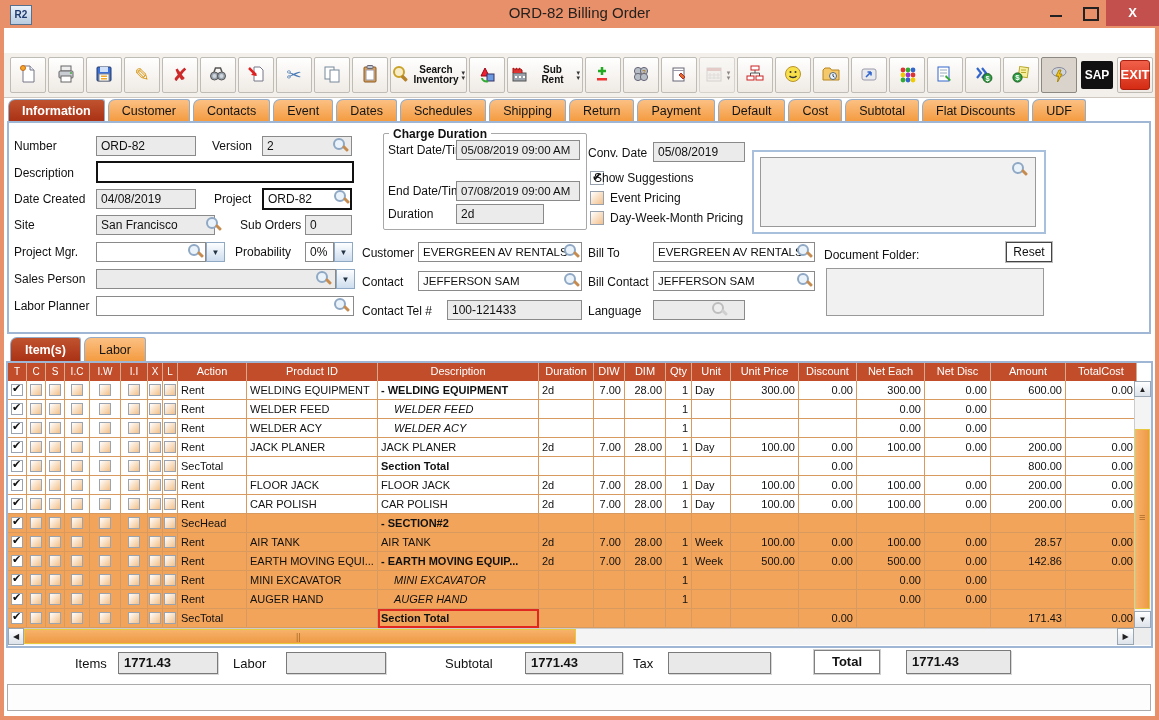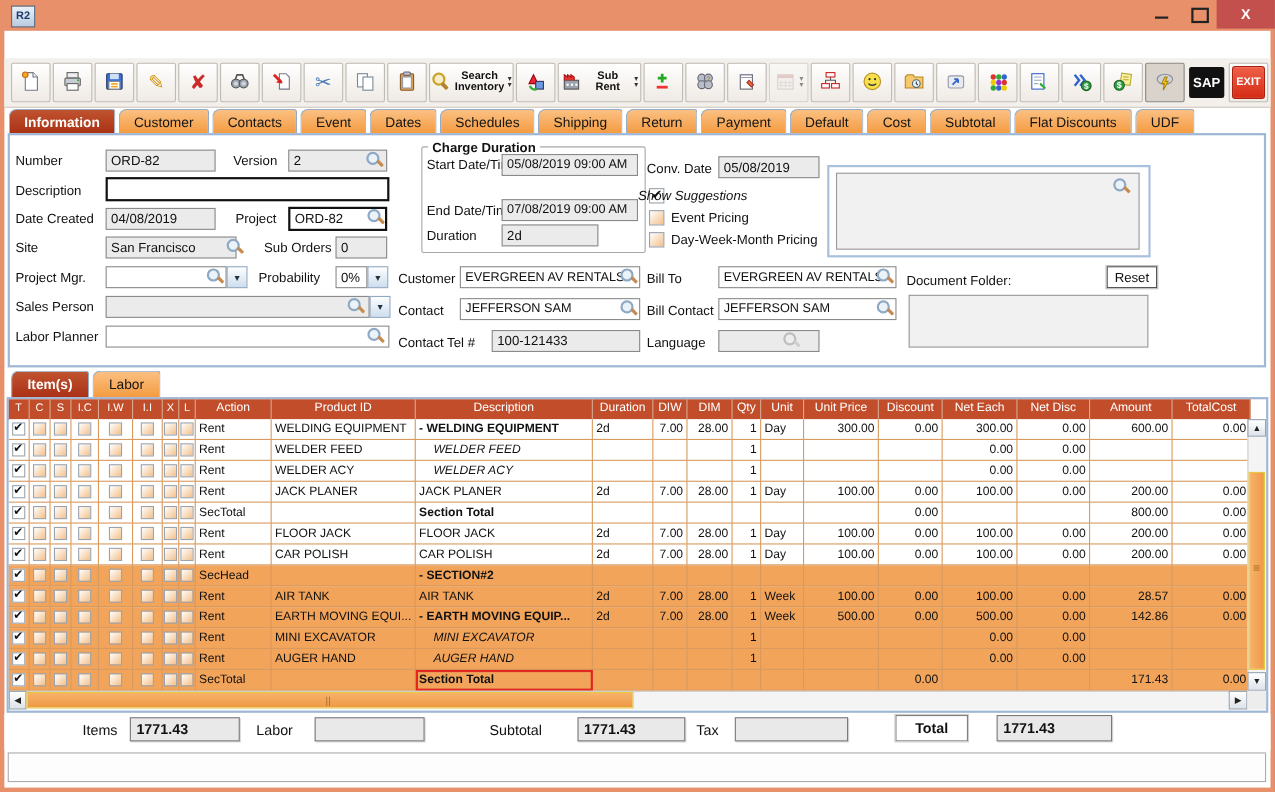--- a/index.html
+++ b/index.html
@@ -19,21 +19,21 @@
   
   #toolbar{position:absolute;left:4px;top:53px;width:1151px;height:45px;background:#F3EFEA;border-bottom:1px solid #CFC8C0;display:flex;align-items:center;padding-left:6px;box-sizing:border-box;}
   .tbtn{height:36px;min-width:36px;background:linear-gradient(#FFFFFF,#EFEAE4);border:1px solid #BFBBB5;border-radius:2px;display:flex;align-items:center;justify-content:center;gap:2px;margin-right:2px;box-sizing:border-box;padding:0 2px;}
   .tbtn.pressed{background:#D9D3CC;border:1px solid #8C8882;}
   .tbtn.disabled{opacity:.55;}
   .tbtn .glyph{font-size:18px;line-height:18px;}
   .tlabel{font-size:10px;font-weight:bold;line-height:10px;text-align:center;width:50px;color:#111;}
   .chev{display:flex;flex-direction:column;font-size:7px;line-height:5px;color:#333;margin-left:1px;}
   .chev i{font-style:normal;}
   .sapbtn{width:34px;height:28px;background:#111;color:#fff;font-weight:bold;font-size:12px;text-align:center;line-height:28px;border-radius:2px;}
-  .exitbtn{width:30px;height:28px;background:linear-gradient(#F0604A,#D42B14);border:1px solid #A82010;color:#fff;font-weight:bold;font-size:10px;text-align:center;line-height:28px;border-radius:3px;}
+  .exitbtn{width:30px;height:28px;background:linear-gradient(#F0604A,#D42B14);border:1px solid #A82010;color:#fff;font-weight:bold;font-size:13px;text-align:center;line-height:28px;border-radius:3px;}
   .tspacer{flex:1;}
   
   #tabrow{position:absolute;left:8px;top:99px;display:flex;gap:3px;height:23px;}
   .tab{padding:0 13px;height:22px;line-height:22px;background:linear-gradient(#FBC083,#F49A3E);border:1px solid #94ACC8;border-bottom:none;border-radius:7px 3px 0 0;font-size:12.5px;color:#151515;}
   .tab.sel{background:linear-gradient(#C0532F,#A93014);color:#fff;font-weight:bold;}
   
   #infopanel{position:absolute;left:7px;top:121px;width:1144px;height:213px;background:#fff;border:2px solid #9FB6D4;box-sizing:border-box;}
   .lbl{position:absolute;color:#111;font-size:12px;white-space:nowrap;}
   .fld{position:absolute;height:20px;box-sizing:border-box;border:1px solid #8A8A8A;background:#EBEBEB;font-size:12px;line-height:18px;padding:0 4px;color:#111;overflow:hidden;white-space:nowrap;}
   .fld.white{background:#fff;}
@@ -95,20 +95,21 @@
   .tfld{position:absolute;height:22px;box-sizing:border-box;background:#E9E9E9;border:1px solid #7A7A7A;box-shadow:1px 1px 0 #D8D8D8;font-weight:bold;font-size:13px;line-height:20px;padding:0 5px;color:#111;}
   #totalbox{position:absolute;left:814px;top:650px;width:66px;height:24px;box-sizing:border-box;background:#fff;border:1px solid #808080;outline:1px solid #D0D0D0;font-weight:bold;font-size:13px;text-align:center;line-height:22px;color:#111;}
   #statusbar{position:absolute;left:7px;top:684px;width:1144px;height:27px;background:#FDFDFD;border:1px solid #ABABAB;box-sizing:border-box;}
 </style>
 </head>
 <body>
 
 <div id="win">
   <div id="titlebar">
     <div id="applogo">R2</div>
+    <div id="apptitle">ORD-82 Billing Order</div>
     <div class="wbtn" id="minbtn"></div>
     <div class="wbtn" id="maxbtn"></div>
     <div class="wbtn" id="closebtn">X</div>
   </div>
   <div id="content"></div>
 
   <div id="toolbar">
       <div class="tbtn">
         <span><svg width="20" height="20" viewBox="0 0 20 20">
             <path d="M5 2h7l4 4v12H5z" fill="#fff" stroke="#778"></path>
@@ -981,18 +982,18 @@
   <div class="tfld" style="left:286px;top:652px;width:100px"></div>
   <div class="tlab" style="left:445px;top:656px">Subtotal</div>
   <div class="tfld" style="left:525px;top:652px;width:98px">1771.43</div>
   <div class="tlab" style="left:633px;top:656px">Tax</div>
   <div class="tfld" style="left:668px;top:652px;width:103px"></div>
   <div id="totalbox">Total</div>
   <div class="tfld" style="left:906px;top:650px;width:105px;height:24px;line-height:22px">1771.43</div>
 
   <div id="statusbar"></div>
 <div class="chk on" style="left: 590px; top: 171px;"></div>
-    <div class="lbl" style="left: 580px; top: 171px; font-style: italic;">Show Suggestions</div>
+    <div class="lbl" style="left: 594px; top: 171px;">Show Suggestions</div>
     <div class="chk" style="left: 590px; top: 191px;"></div>
     <div class="lbl" style="left: 610px; top: 191px;">Event Pricing</div>
     <div class="chk" style="left: 590px; top: 211px;"></div>
     <div class="lbl" style="left: 610px; top: 211px;">Day-Week-Month Pricing</div>
   </div>
 
 </body></html>

